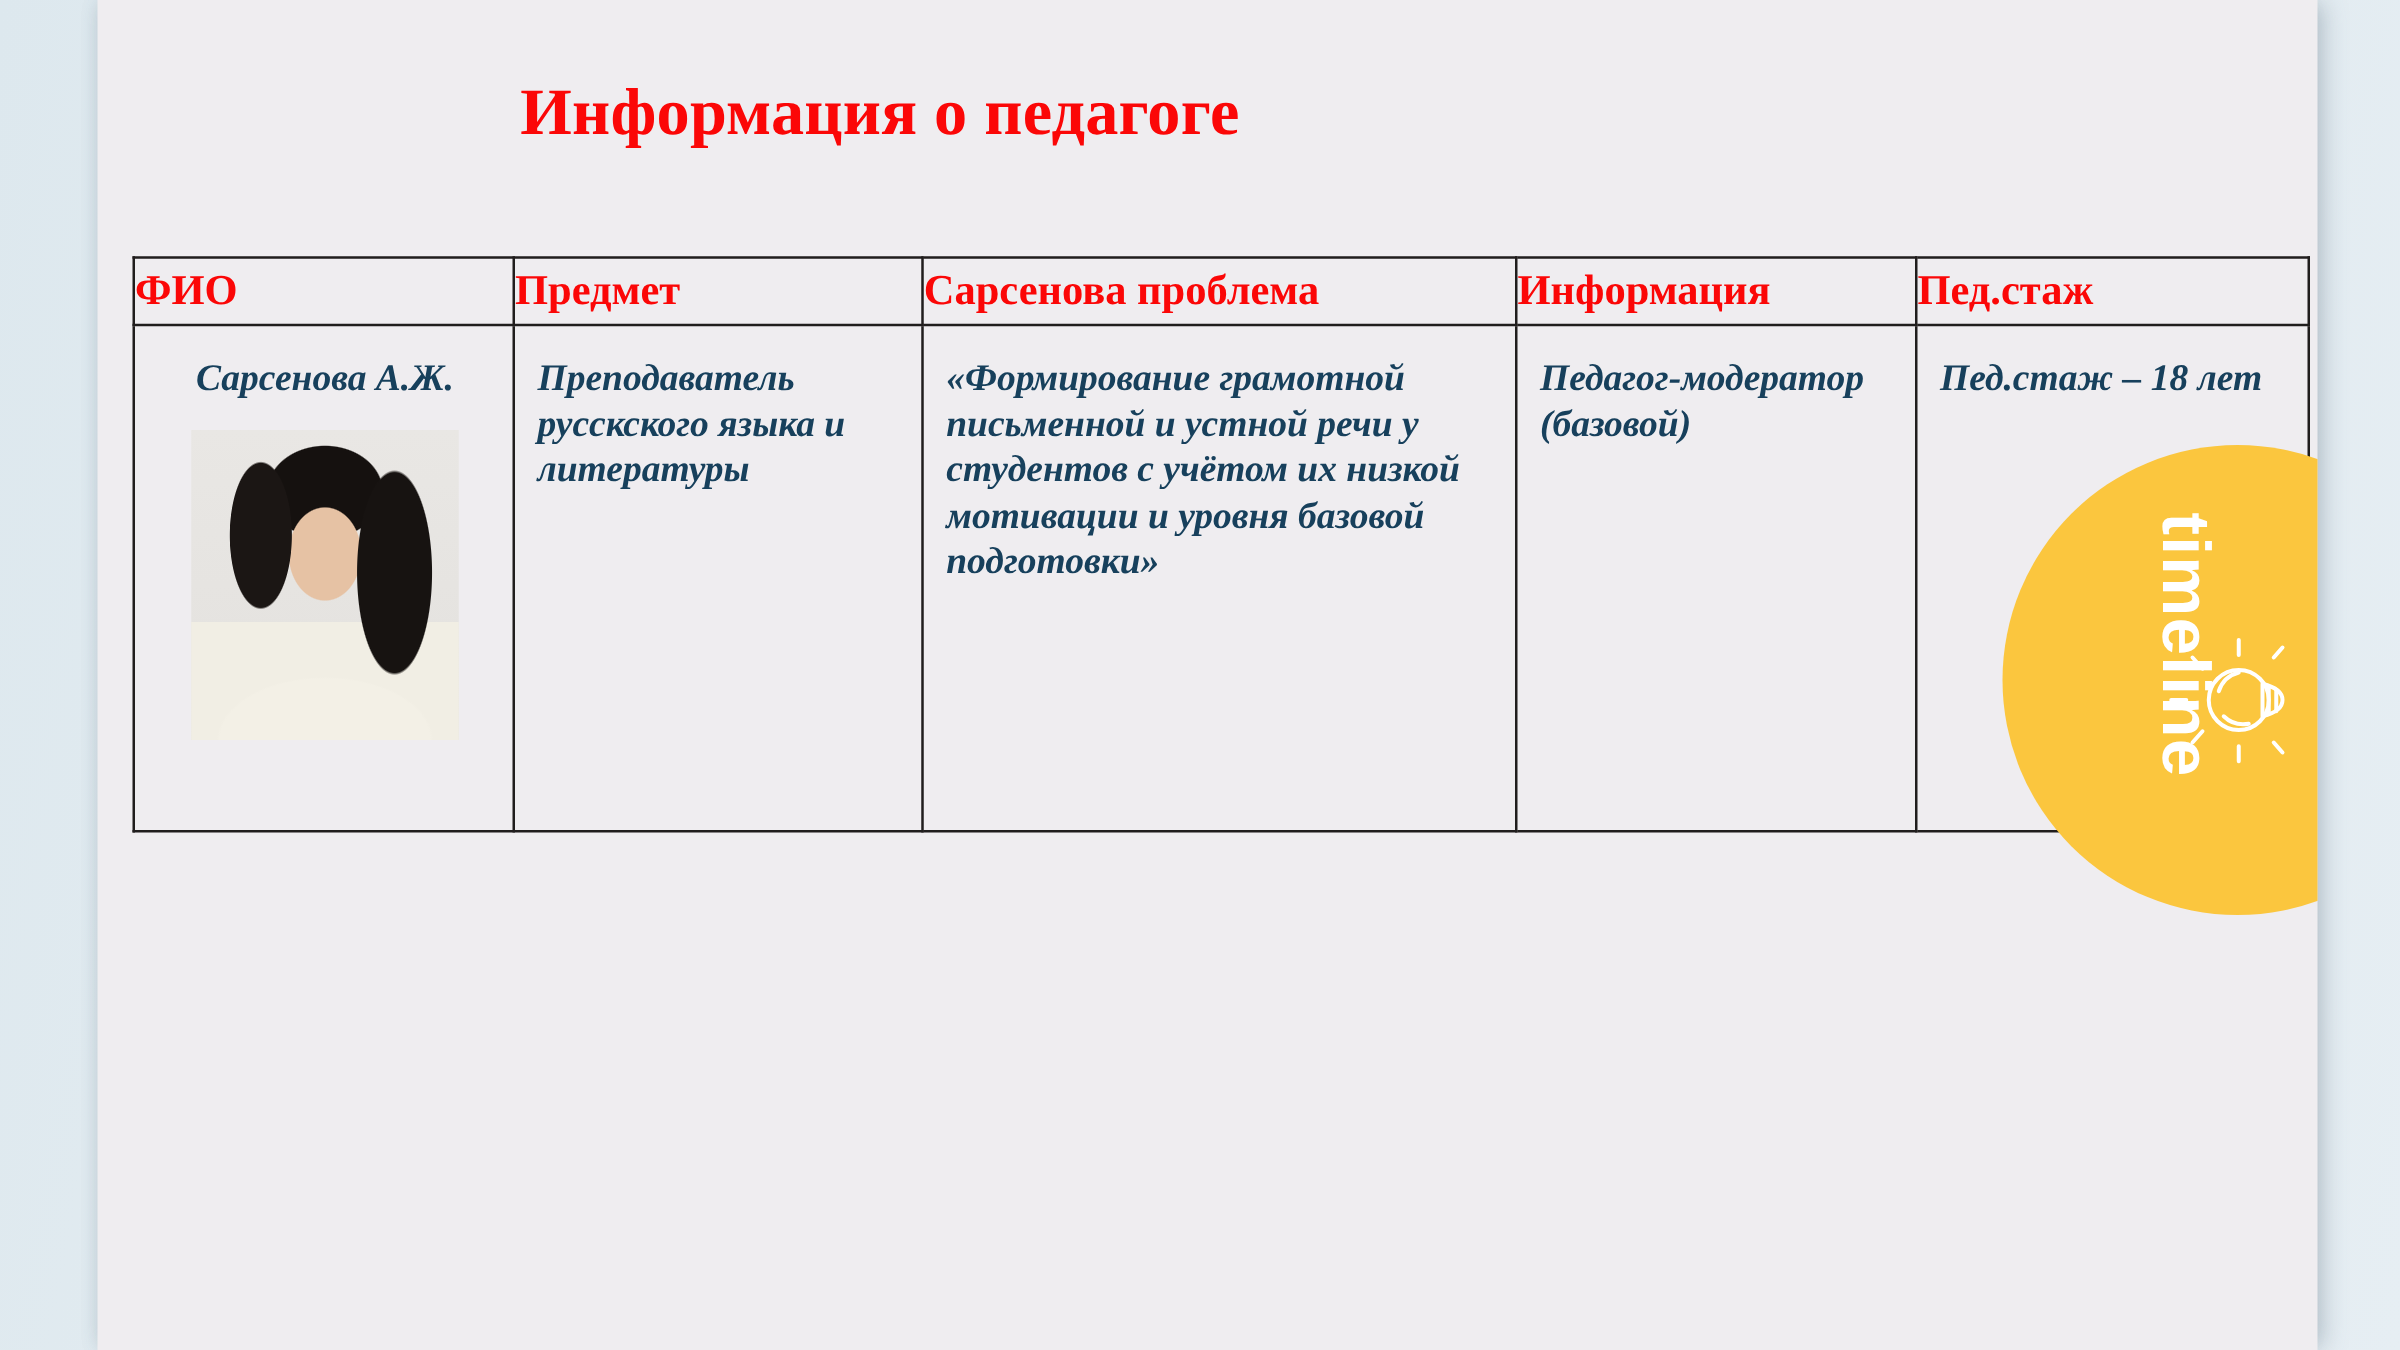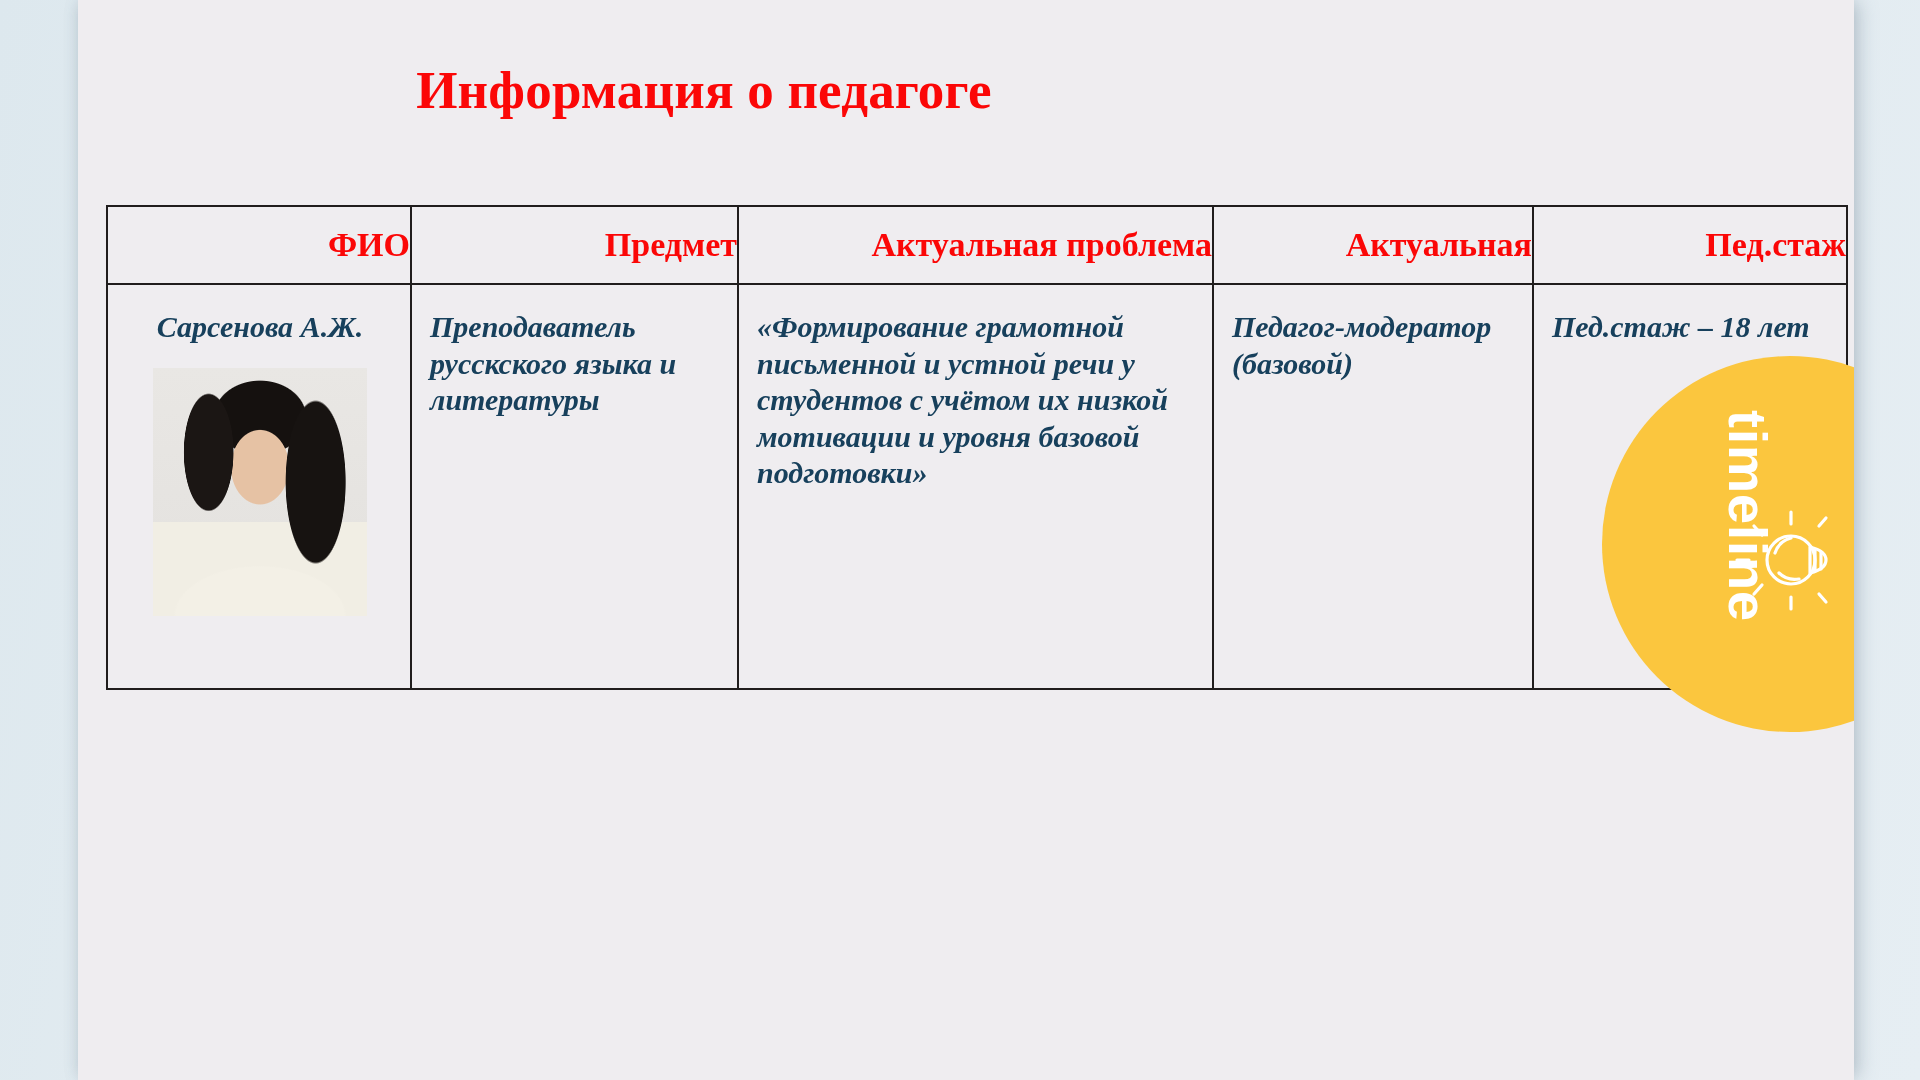--- a/index.html
+++ b/index.html
@@ -89,22 +89,22 @@
     border-collapse: collapse;
     table-layout: fixed;
     z-index: 1;
   }
   .info-table th,
   .info-table td {
     border: 2px solid #201d1d;
     vertical-align: top;
   }
   .info-table th {
-    height: 78px;
-    text-align: right;
+    height: 54px;
+    text-align: left;
     vertical-align: middle;
     font-size: 34px;
     font-weight: bold;
     color: #fb0707;
   }
   .info-table td {
     height: 405px;
     padding: 24px 16px 10px 18px;
     font-size: 30px;
     font-weight: bold;
@@ -179,22 +179,22 @@
       <col class="col-fio">
         <col class="col-subject">
         <col class="col-problem">
       <col class="col-category">
         <col class="col-exp">
     </colgroup>
     <thead>
       <tr>
         <th>ФИО</th>
         <th>Предмет</th>
-        <th>Актуальная проблема</th>
-        <th>Актуальная</th>
+        <th>Сарсенова проблема</th>
+        <th>Информация</th>
         <th>Пед.стаж</th>
       </tr>
     </thead>
     <tbody>
       <tr>
         <td class="cell-fio">
           <div>Сарсенова А.Ж.</div>
           <div class="photo"></div>
         </td>
         <td class="cell-subject">Преподаватель русскского языка и литературы</td>

